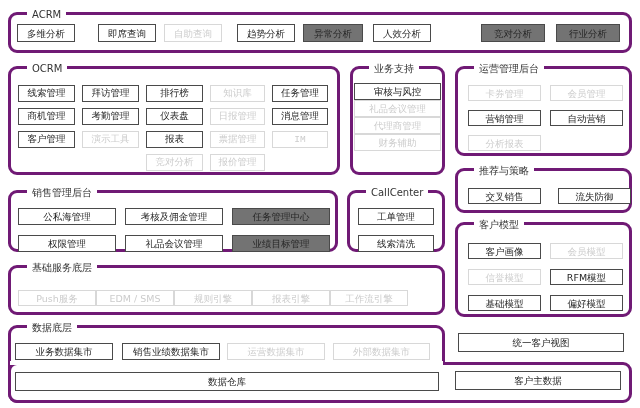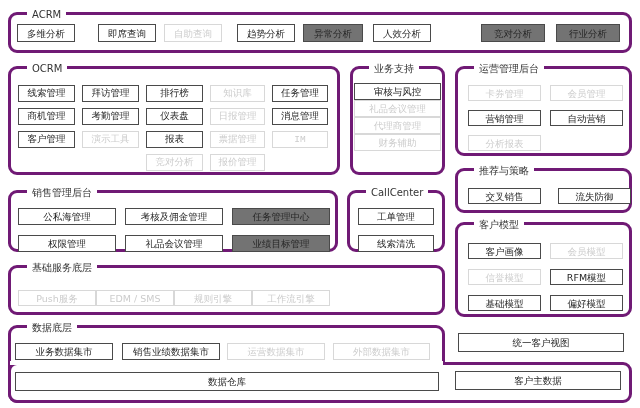--- a/index.html
+++ b/index.html
@@ -140,20 +140,21 @@
     <div class="btn">偏好模型</div>
   </div>
 </div>
 
 <div class="group" style="left:8px;top:265px;width:437px;height:50px">
   <span class="group-label">基础服务底层</span>
   <div class="base-row">
     <div class="btn dis">Push服务</div>
     <div class="btn dis">EDM / SMS</div>
     <div class="btn dis">规则引擎</div>
+    <div class="btn dis">报表引擎</div>
     <div class="btn dis">工作流引擎</div>
   </div>
 </div>
 
 <div class="group" style="left:8px;top:325px;width:437px;height:78px">
   <span class="group-label">数据底层</span>
 </div>
 <div class="group" style="left:8px;top:362px;width:624px;height:41px"></div>
 <div class="patch" style="left:10px;top:361px;width:433px;height:4px"></div>
 

